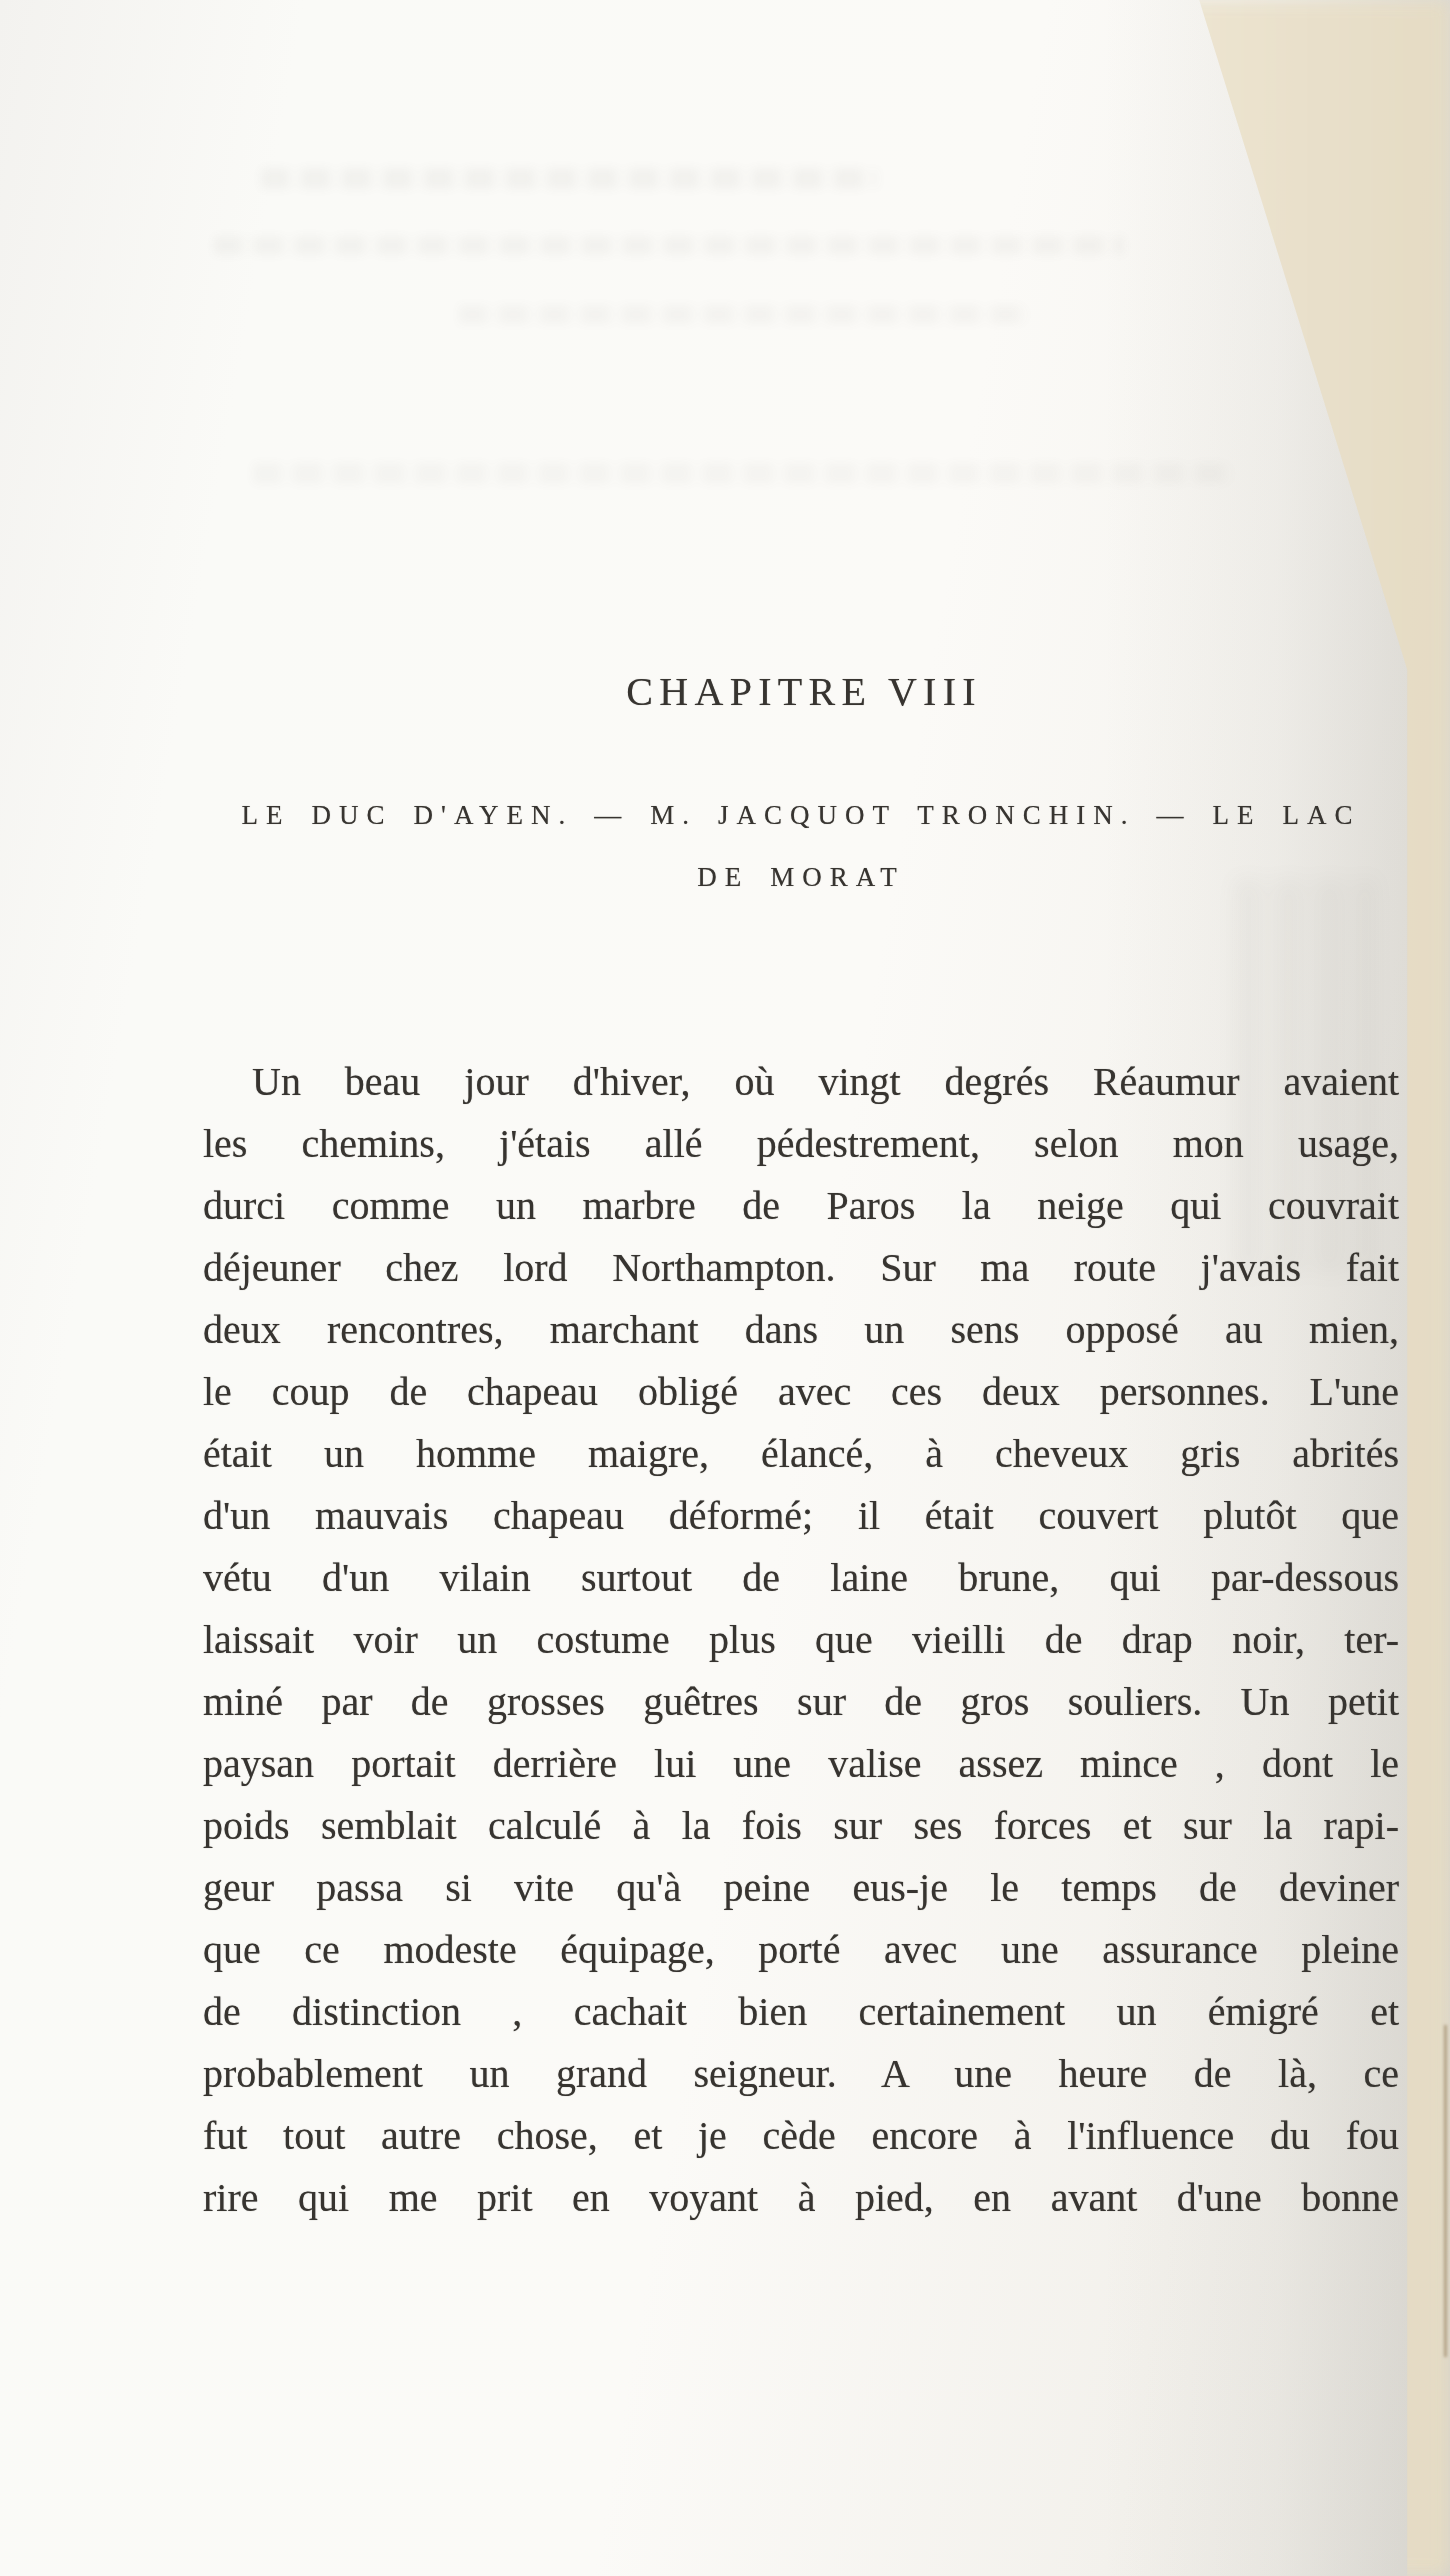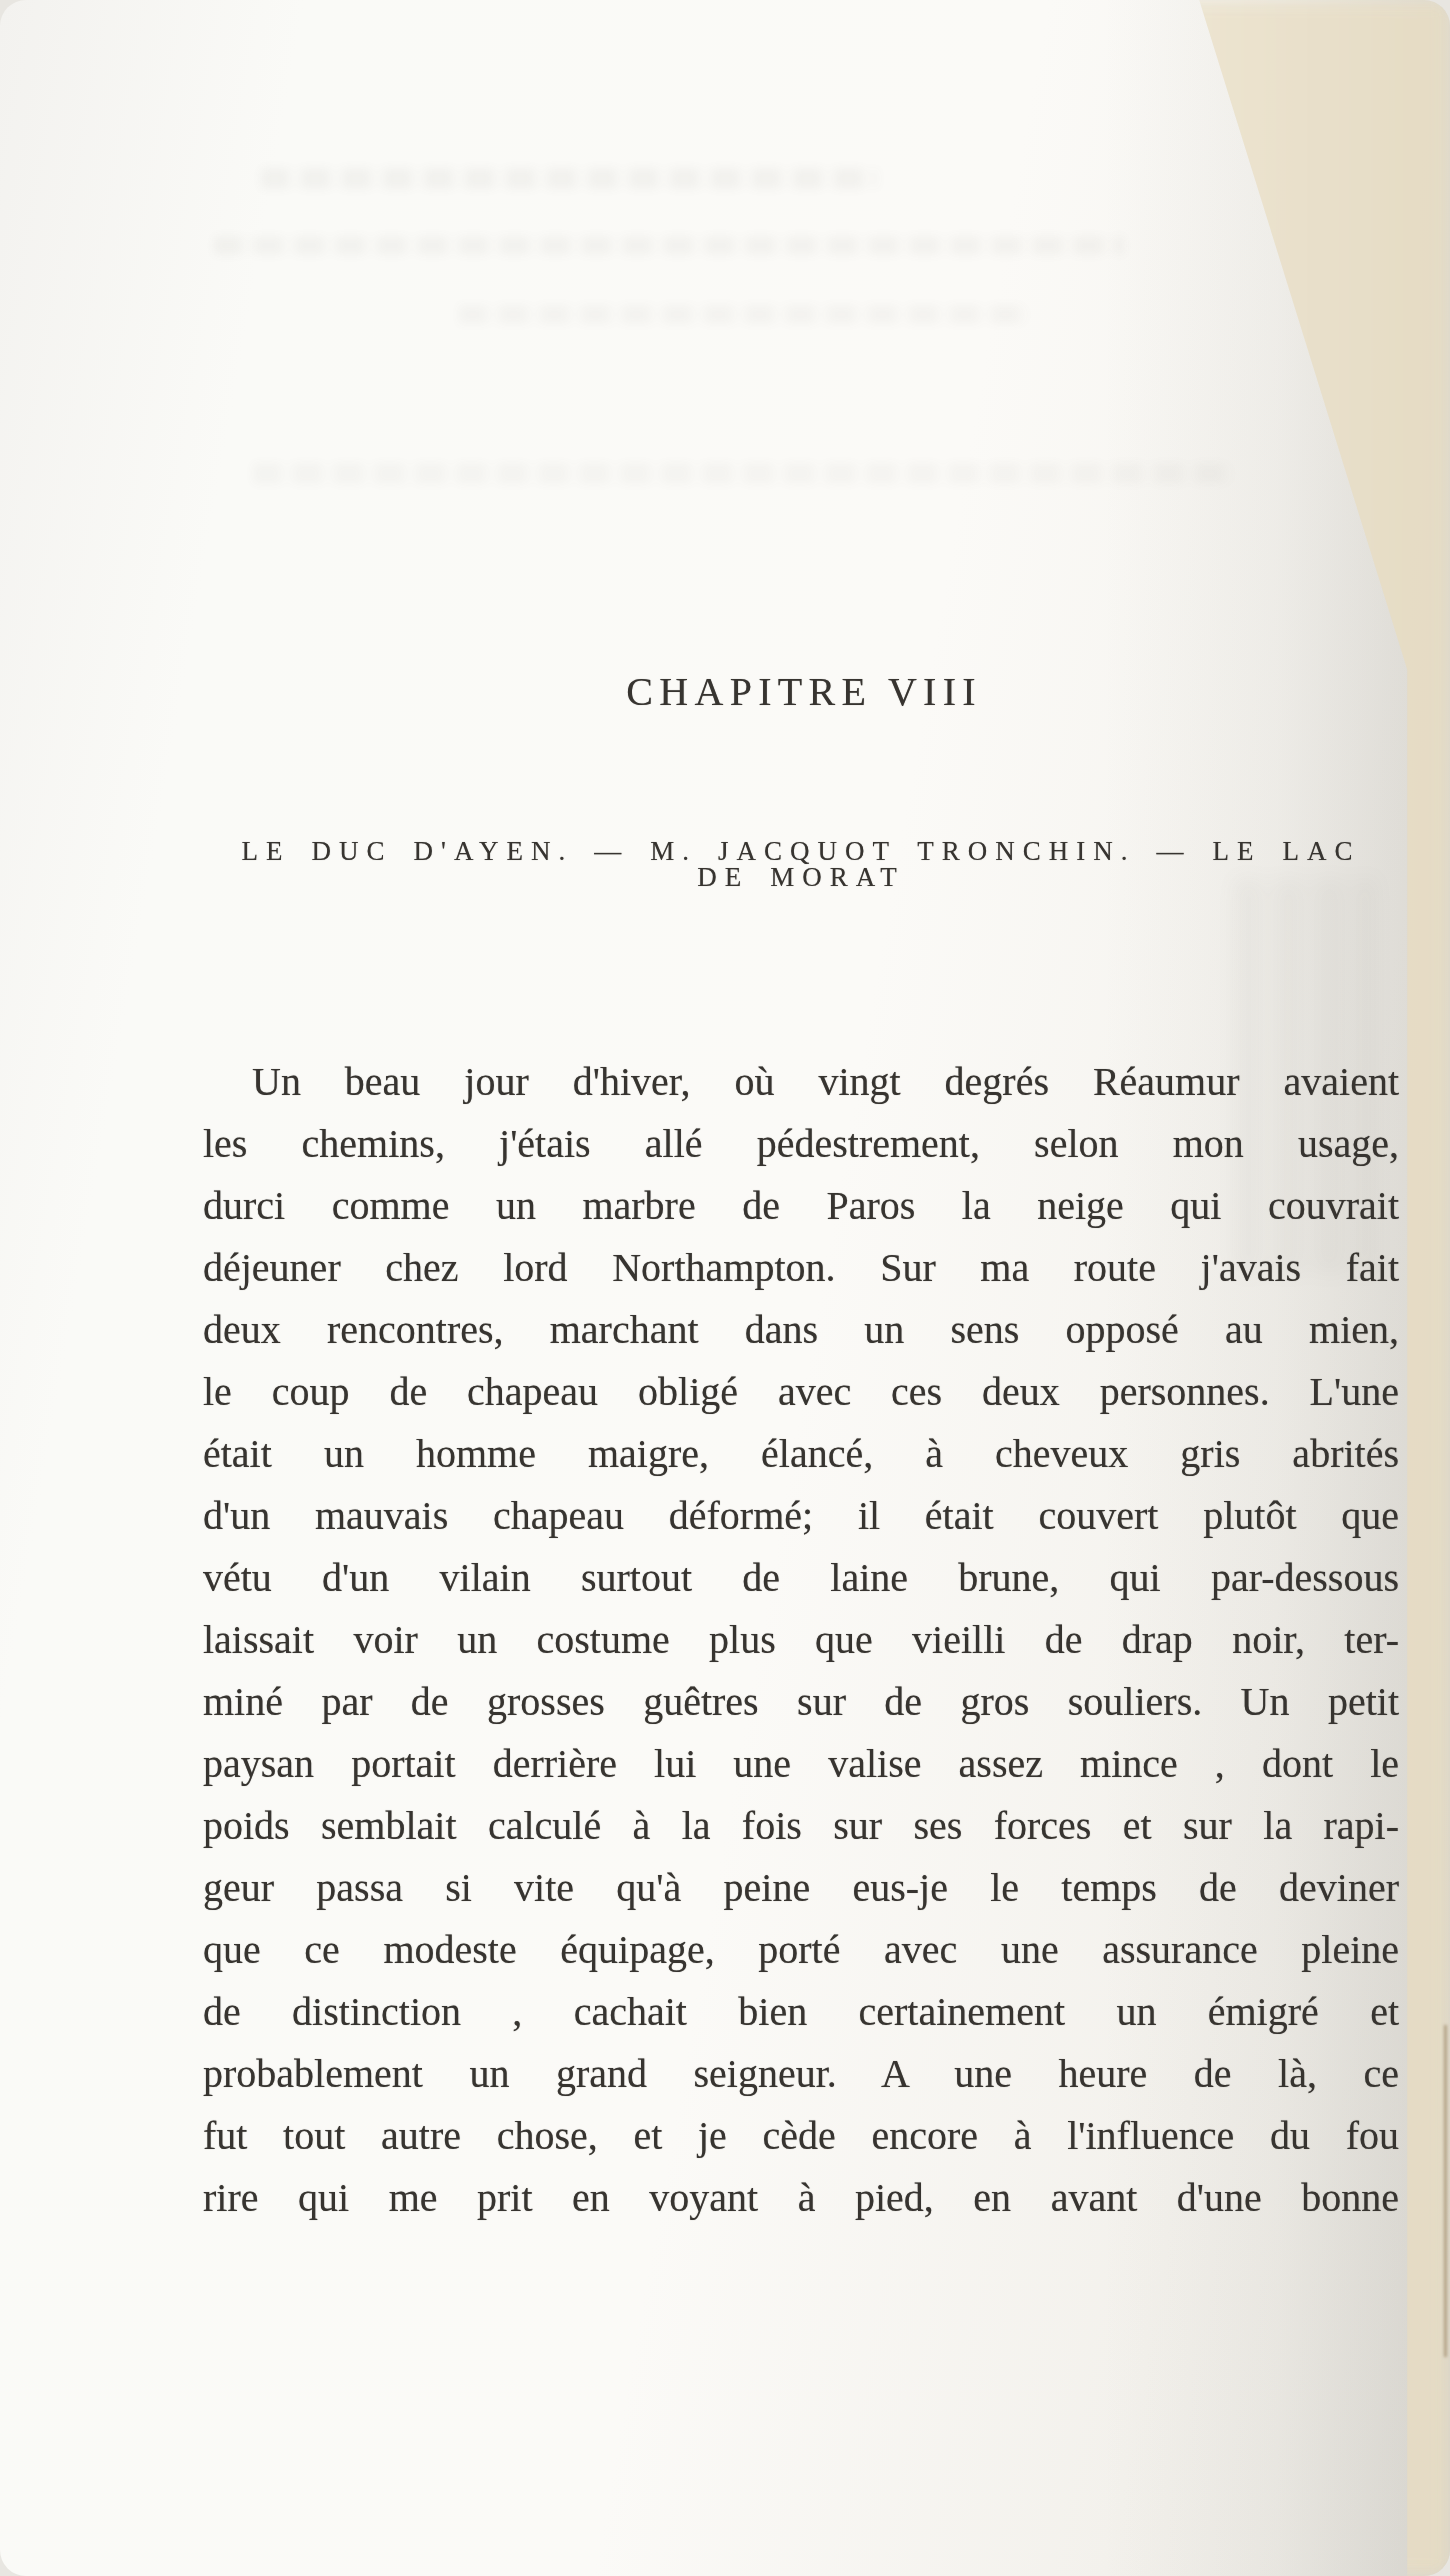--- a/index.html
+++ b/index.html
@@ -8,21 +8,20 @@
     background: #e8e6e1;
   }
   .page {
     position: relative;
     width: 1450px;
     height: 2576px;
     overflow: hidden;
     background: linear-gradient(100deg, #f3f2ef 0%, #fafaf7 16%, #fbfaf7 55%, #f3f1ec 82%, #eceae4 100%);
     font-family: "Liberation Serif", "DejaVu Serif", serif;
     color: var(--ink, #373430);
-    border-radius: 26px;
   }
   
   .edge-shade {
     position: absolute;
     inset: 0;
     background: linear-gradient(to right,
       rgba(108,104,94,0) 76%,
       rgba(108,104,94,0.06) 88%,
       rgba(108,104,94,0.14) 96%,
       rgba(108,104,94,0.18) 100%);
@@ -82,21 +81,21 @@
     position: absolute;
     left: 203px;
     width: 1196px;
     text-align: center;
     font-size: 27px;
     letter-spacing: 8px;
     word-spacing: 6.3px;
     line-height: 1;
     text-shadow: 0 0 0.8px rgba(55,52,48,0.55);
   }
-  .s1 { top: 838px; }
+  .s1 { top: 802px; }
   .s2 { top: 864px; text-align: center; }
 
   .body-text {
     position: absolute;
     top: 1003px;
     left: 203px;
     width: 1196px;
     font-size: 40px;
     line-height: 62px;
     text-shadow: 0 0 0.9px rgba(55,52,48,0.55);

